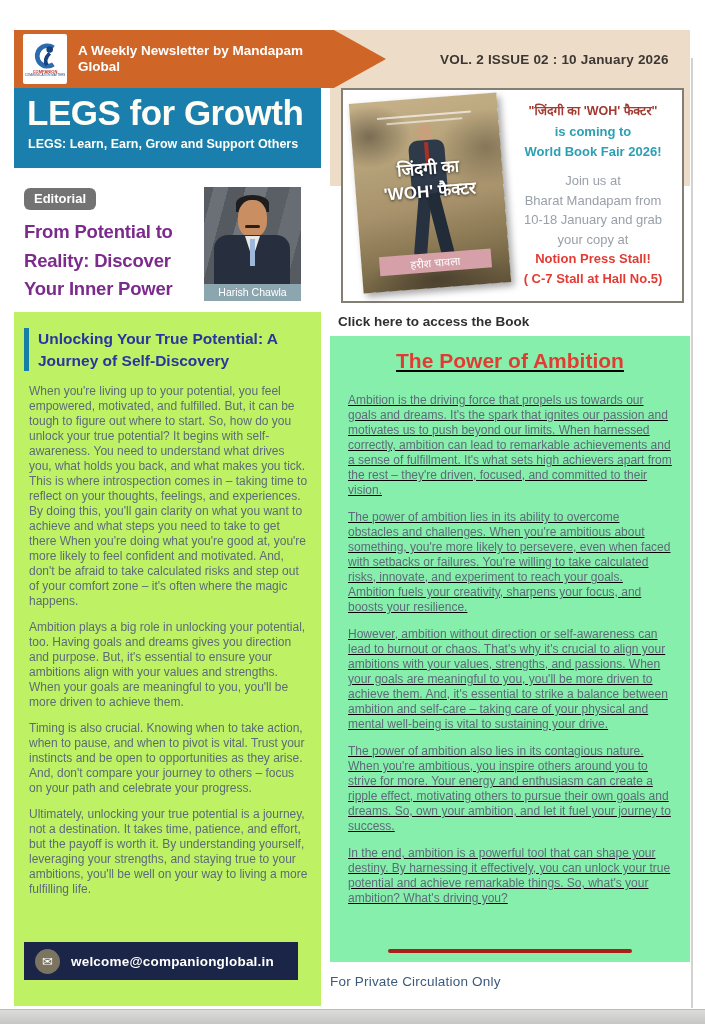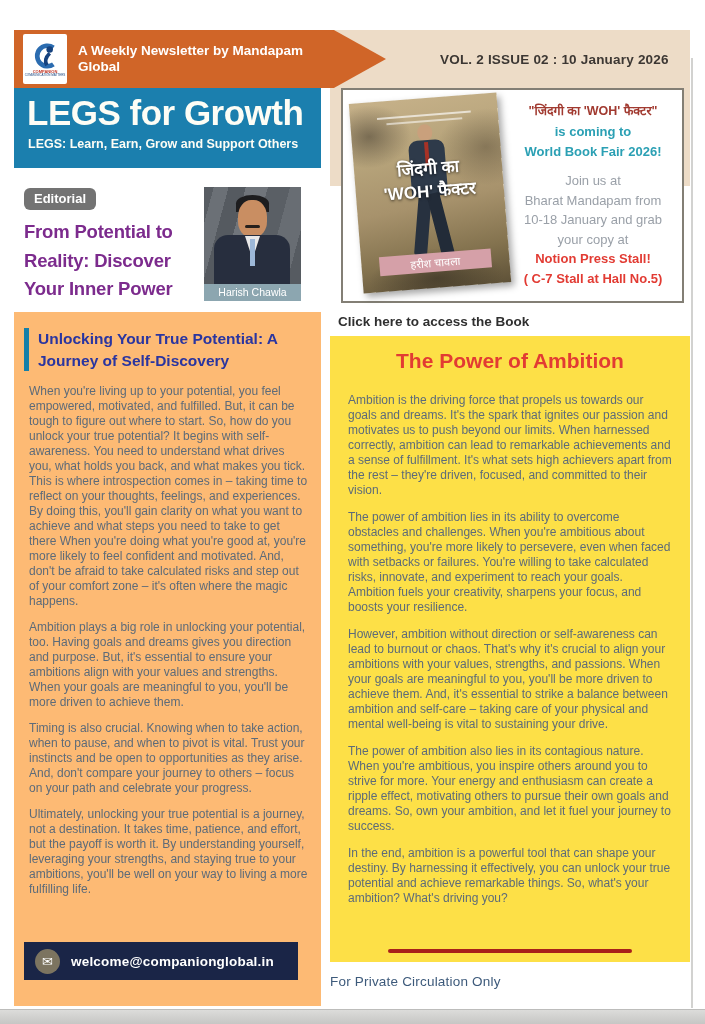--- a/index.html
+++ b/index.html
@@ -69,35 +69,35 @@
     background:linear-gradient(105deg,#585d63 0 8%, #6b7076 8% 20%, #555a60 20% 34%, #70757b 34% 52%, #5a5f65 52% 70%, #686d73 70% 88%, #565b61 88%); }
   .p-hair { position:absolute; left:32px; top:8px; width:33px; height:17px; background:#1d1d1f; border-radius:50% 50% 0 0; }
   .p-face { position:absolute; left:34px; top:13px; width:29px; height:37px; background:#c98e62; border-radius:45% 45% 42% 42%; }
   .p-stache { position:absolute; left:41px; top:38px; width:15px; height:3px; background:#26201c; border-radius:2px; }
   .p-suit { position:absolute; left:10px; top:48px; width:76px; height:50px; background:#272e3e; border-radius:14px 14px 0 0; }
   .p-shirt { position:absolute; left:41px; top:49px; width:15px; height:23px; background:#e9e9e9; clip-path:polygon(0 0,100% 0,50% 100%); }
   .p-tie { position:absolute; left:46px; top:52px; width:5px; height:27px; background:#9db8d8; }
   .photo-caption { background:#8ca6b0; color:#fff; font-size:10.5px; text-align:center; padding:2px 0 3px; }
 
   
-  .left-panel { position:absolute; left:14px; top:312px; width:307px; height:694px; background:#fdba74; }
+  .left-panel { position:absolute; left:14px; top:312px; width:307px; height:694px; background:#bef264; }
   .left-heading-row { display:flex; gap:9px; margin:16px 10px 0 10px; }
   .left-heading-bar { width:5px; background:#157fa8; flex:none; }
   .left-heading { color:#2a35a0; font-weight:bold; font-size:15.5px; line-height:1.4; width:262px; }
   .left-body { margin:13px 12px 0 15px; height:556px; overflow:hidden; }
   .para { color:#5d6b79; font-size:12px; line-height:1.25; margin:0 0 11px 0; }
   .email-bar { position:absolute; left:10px; bottom:26px; width:274px; height:38px; background:#1a2547;
     display:flex; align-items:center; }
   .email-icon-circle { width:25px; height:25px; border-radius:50%; background:#7c7460; color:#fff;
     display:flex; align-items:center; justify-content:center; font-size:13px; margin-left:11px; flex:none; }
   .email-text { color:#fff; font-weight:bold; font-size:13.5px; margin-left:11px; letter-spacing:.2px; }
 
   
   .access-link { position:absolute; left:338px; top:314px; color:#2f2f2f; font-weight:bold; font-size:13.5px; z-index:5; }
-  .right-panel { position:absolute; left:330px; top:336px; width:360px; height:626px; background:#fde047; }
+  .right-panel { position:absolute; left:330px; top:336px; width:360px; height:626px; background:#86efac;text-decoration:underline; }
   .right-heading { text-align:center; color:#e23b33; font-weight:bold; font-size:21px; margin-top:13px; }
   .right-body { margin:20px 18px 0 18px; height:540px; overflow:hidden; }
   .right-body .para { margin-bottom:12px; }
   .red-line { position:absolute; left:50%; transform:translateX(-50%); bottom:9px;
     width:244px; height:4px; background:#a8201a; border-radius:2px; }
   .circulation { position:absolute; left:330px; top:974px; width:360px; text-align:left;
     color:#3d5a7b; font-size:13.5px; letter-spacing:.2px; }
 </style>
 </head>
 <body>

